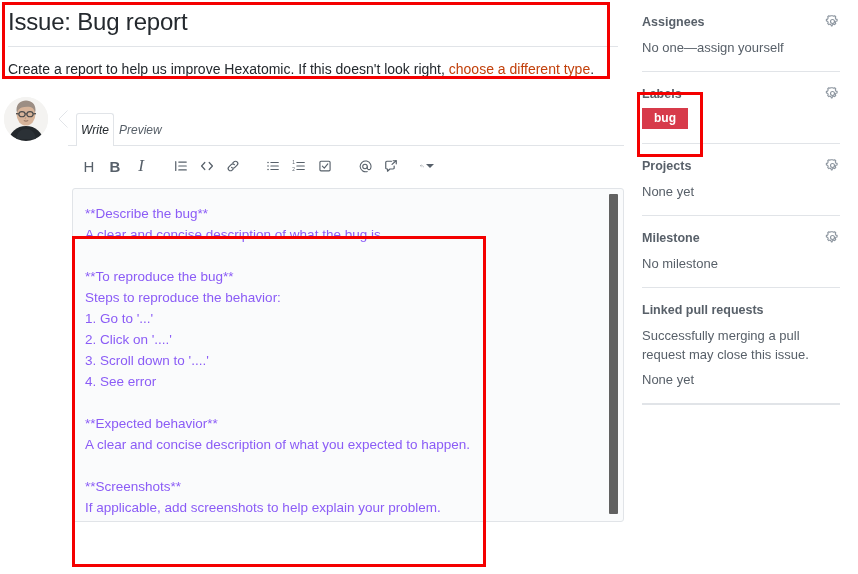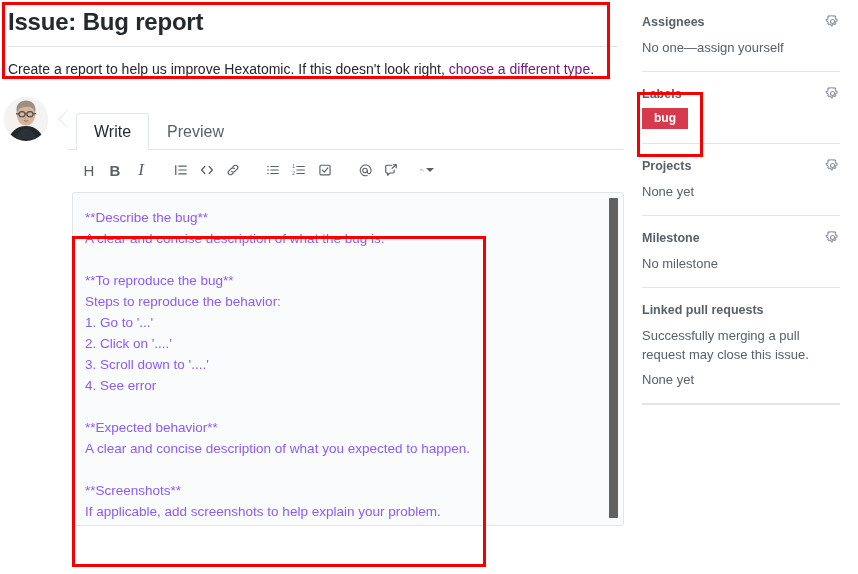--- a/index.html
+++ b/index.html
@@ -20,37 +20,37 @@
     width: 628px; height: 574px;
   }
 
   
   #issue-header {
     position: absolute; left: 0; top: 0;
     width: 628px;
   }
   #issue-title {
     font-size: 24px;
-    font-weight: bold;
+    font-weight: normal;
     letter-spacing: -0.2px;
     color: #24292e;
     margin: 0;
     padding: 8px 0 10px 8px;
   }
   #header-divider {
     height: 1px; background: #e1e4e8;
     margin: 0 10px 0 8px;
   }
   #issue-subtitle {
     font-size: 14px;
     color: #24292e;
     padding: 12px 0 0 8px;
     line-height: 1.5;
   }
-  #issue-subtitle a { color: #701a75; text-decoration: none; }
+  #issue-subtitle a { color: #c2410c; text-decoration: none; }
 
   
   .annot {
     position: absolute;
     border: 3px solid #f40000;
     pointer-events: none;
     z-index: 50;
   }
   #annot-header { left: 2px; top: 2px; width: 608px; height: 77px; }
   #annot-labels { left: 637px; top: 92px; width: 66px; height: 65px; }
@@ -97,29 +97,30 @@
   
   #tabs {
     margin-top: 16px;
     display: flex;
     align-items: flex-end;
     border-bottom: 1px solid #e1e4e8;
     width: 556px;
     padding-left: 8px;
   }
   .tab {
-    font-size: 16px;
-    padding: 9px 17px;
+    font-size: 12px;
+    padding: 9px 4px;
     color: #586069;
     cursor: pointer;
     border: 1px solid transparent;
     border-bottom: none;
     margin-bottom: -1px;
     border-radius: 3px 3px 0 0;
     background: transparent;
+    font-style: italic;
   }
   .tab.active {
     color: #24292e;
     background: #ffffff;
     border-color: #e1e4e8;
     border-bottom-color: #ffffff;
   }
 
   
   #toolbar {

